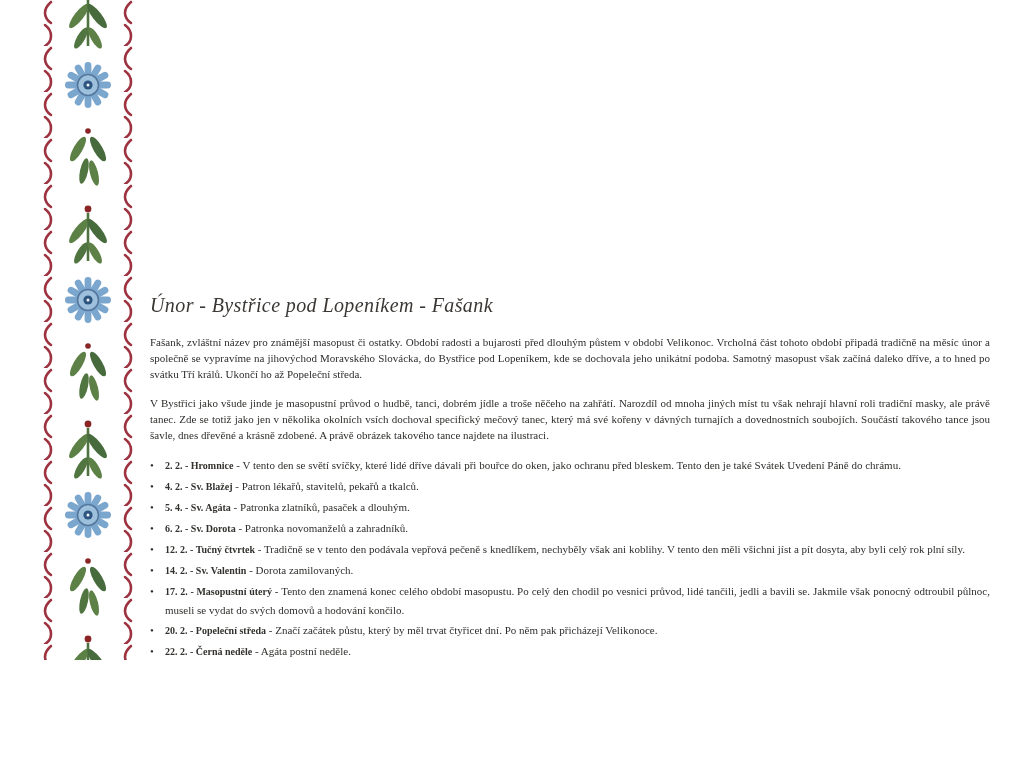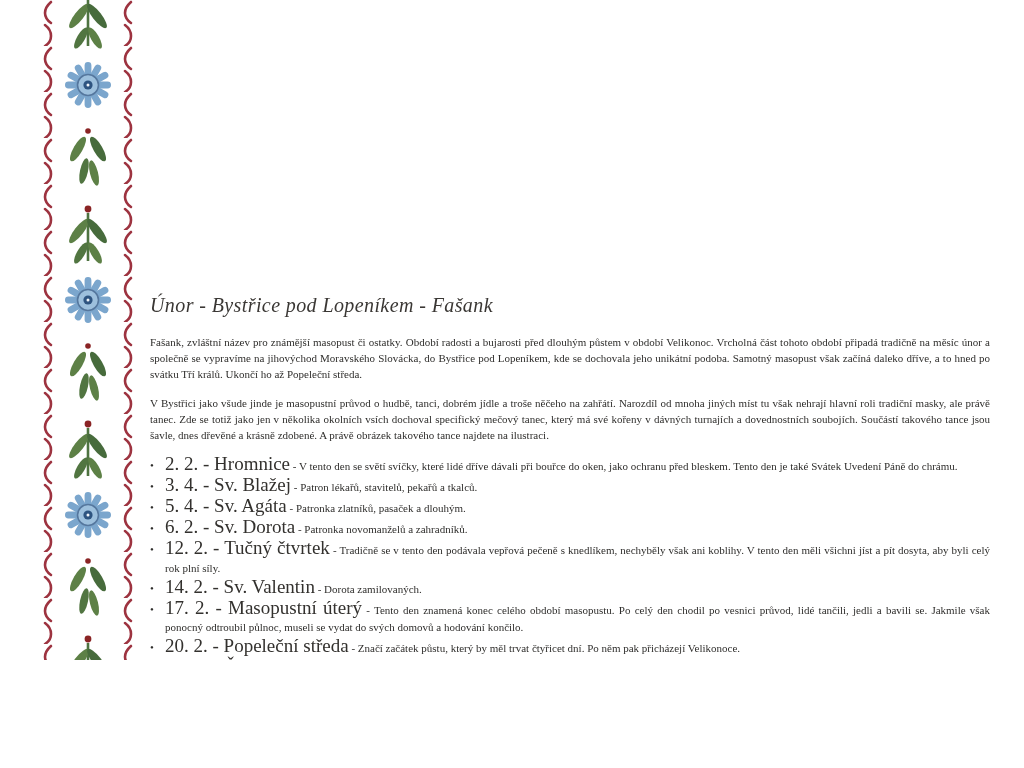--- a/index.html
+++ b/index.html
@@ -55,22 +55,23 @@
     line-height: 16.5px;
   }
   .bullet {
     position: absolute;
     left: 0;
     top: 1px;
     font-size: 11px;
     color: #2f2e2c;
   }
   .ev-head {
-    font-size: 19px;
+    font-size: 10px;
     color: #33312e;
+    font-weight: bold;
   }
   .ev-sep, .ev-desc {
     font-size: 11px;
     color: #2f2e2c;
   }
 </style>
 </head>
 <body>
 
 <div class="page">
@@ -138,21 +139,21 @@
     <h1 class="title">Únor - Bystřice pod Lopeníkem - Fašank</h1>
 
     <p class="para">Fašank, zvláštní název pro známější masopust či ostatky. Období radosti a bujarosti před dlouhým půstem v období Velikonoc. Vrcholná část tohoto období připadá tradičně na měsíc únor a společně se vypravíme na jihovýchod Moravského Slovácka, do Bystřice pod Lopeníkem, kde se dochovala jeho unikátní podoba. Samotný masopust však začíná daleko dříve, a to hned po svátku Tří králů. Ukončí ho až Popeleční středa.</p>
     <p class="para">V Bystřici jako všude jinde je masopustní průvod o hudbě, tanci, dobrém jídle a troše něčeho na zahřátí. Narozdíl od mnoha jiných míst tu však nehrají hlavní roli tradiční masky, ale právě tanec. Zde se totiž jako jen v několika okolních vsích dochoval specifický mečový tanec, který má své kořeny v dávných turnajích a dovednostních soubojích. Součástí takového tance jsou šavle, dnes dřevěné a krásně zdobené. A právě obrázek takového tance najdete na ilustraci.</p>
 
     <ul class="events">
       <li>
         <span class="bullet">•</span><span class="ev-head">2. 2. - Hromnice</span><span class="ev-sep"> - </span><span class="ev-desc">V tento den se světí svíčky, které lidé dříve dávali při bouřce do oken, jako ochranu před bleskem. Tento den je také Svátek Uvedení Páně do chrámu.</span>
       </li>
       <li>
-        <span class="bullet">•</span><span class="ev-head">3. 4. - Sv. Blažej</span><span class="ev-sep"> - </span><span class="ev-desc">Patron lékařů, stavitelů, pekařů a tkalců.</span>
+        <span class="bullet">•</span><span class="ev-head">4. 2. - Sv. Blažej</span><span class="ev-sep"> - </span><span class="ev-desc">Patron lékařů, stavitelů, pekařů a tkalců.</span>
       </li>
       <li>
         <span class="bullet">•</span><span class="ev-head">5. 4. - Sv. Agáta</span><span class="ev-sep"> - </span><span class="ev-desc">Patronka zlatníků, pasaček a dlouhým.</span>
       </li>
       <li>
         <span class="bullet">•</span><span class="ev-head">6. 2. - Sv. Dorota</span><span class="ev-sep"> - </span><span class="ev-desc">Patronka novomanželů a zahradníků.</span>
       </li>
       <li>
         <span class="bullet">•</span><span class="ev-head">12. 2. - Tučný čtvrtek</span><span class="ev-sep"> - </span><span class="ev-desc">Tradičně se v tento den podávala vepřová pečeně s knedlíkem, nechyběly však ani koblihy. V tento den měli všichni jíst a pít dosyta, aby byli celý rok plní síly.</span>
       </li>

